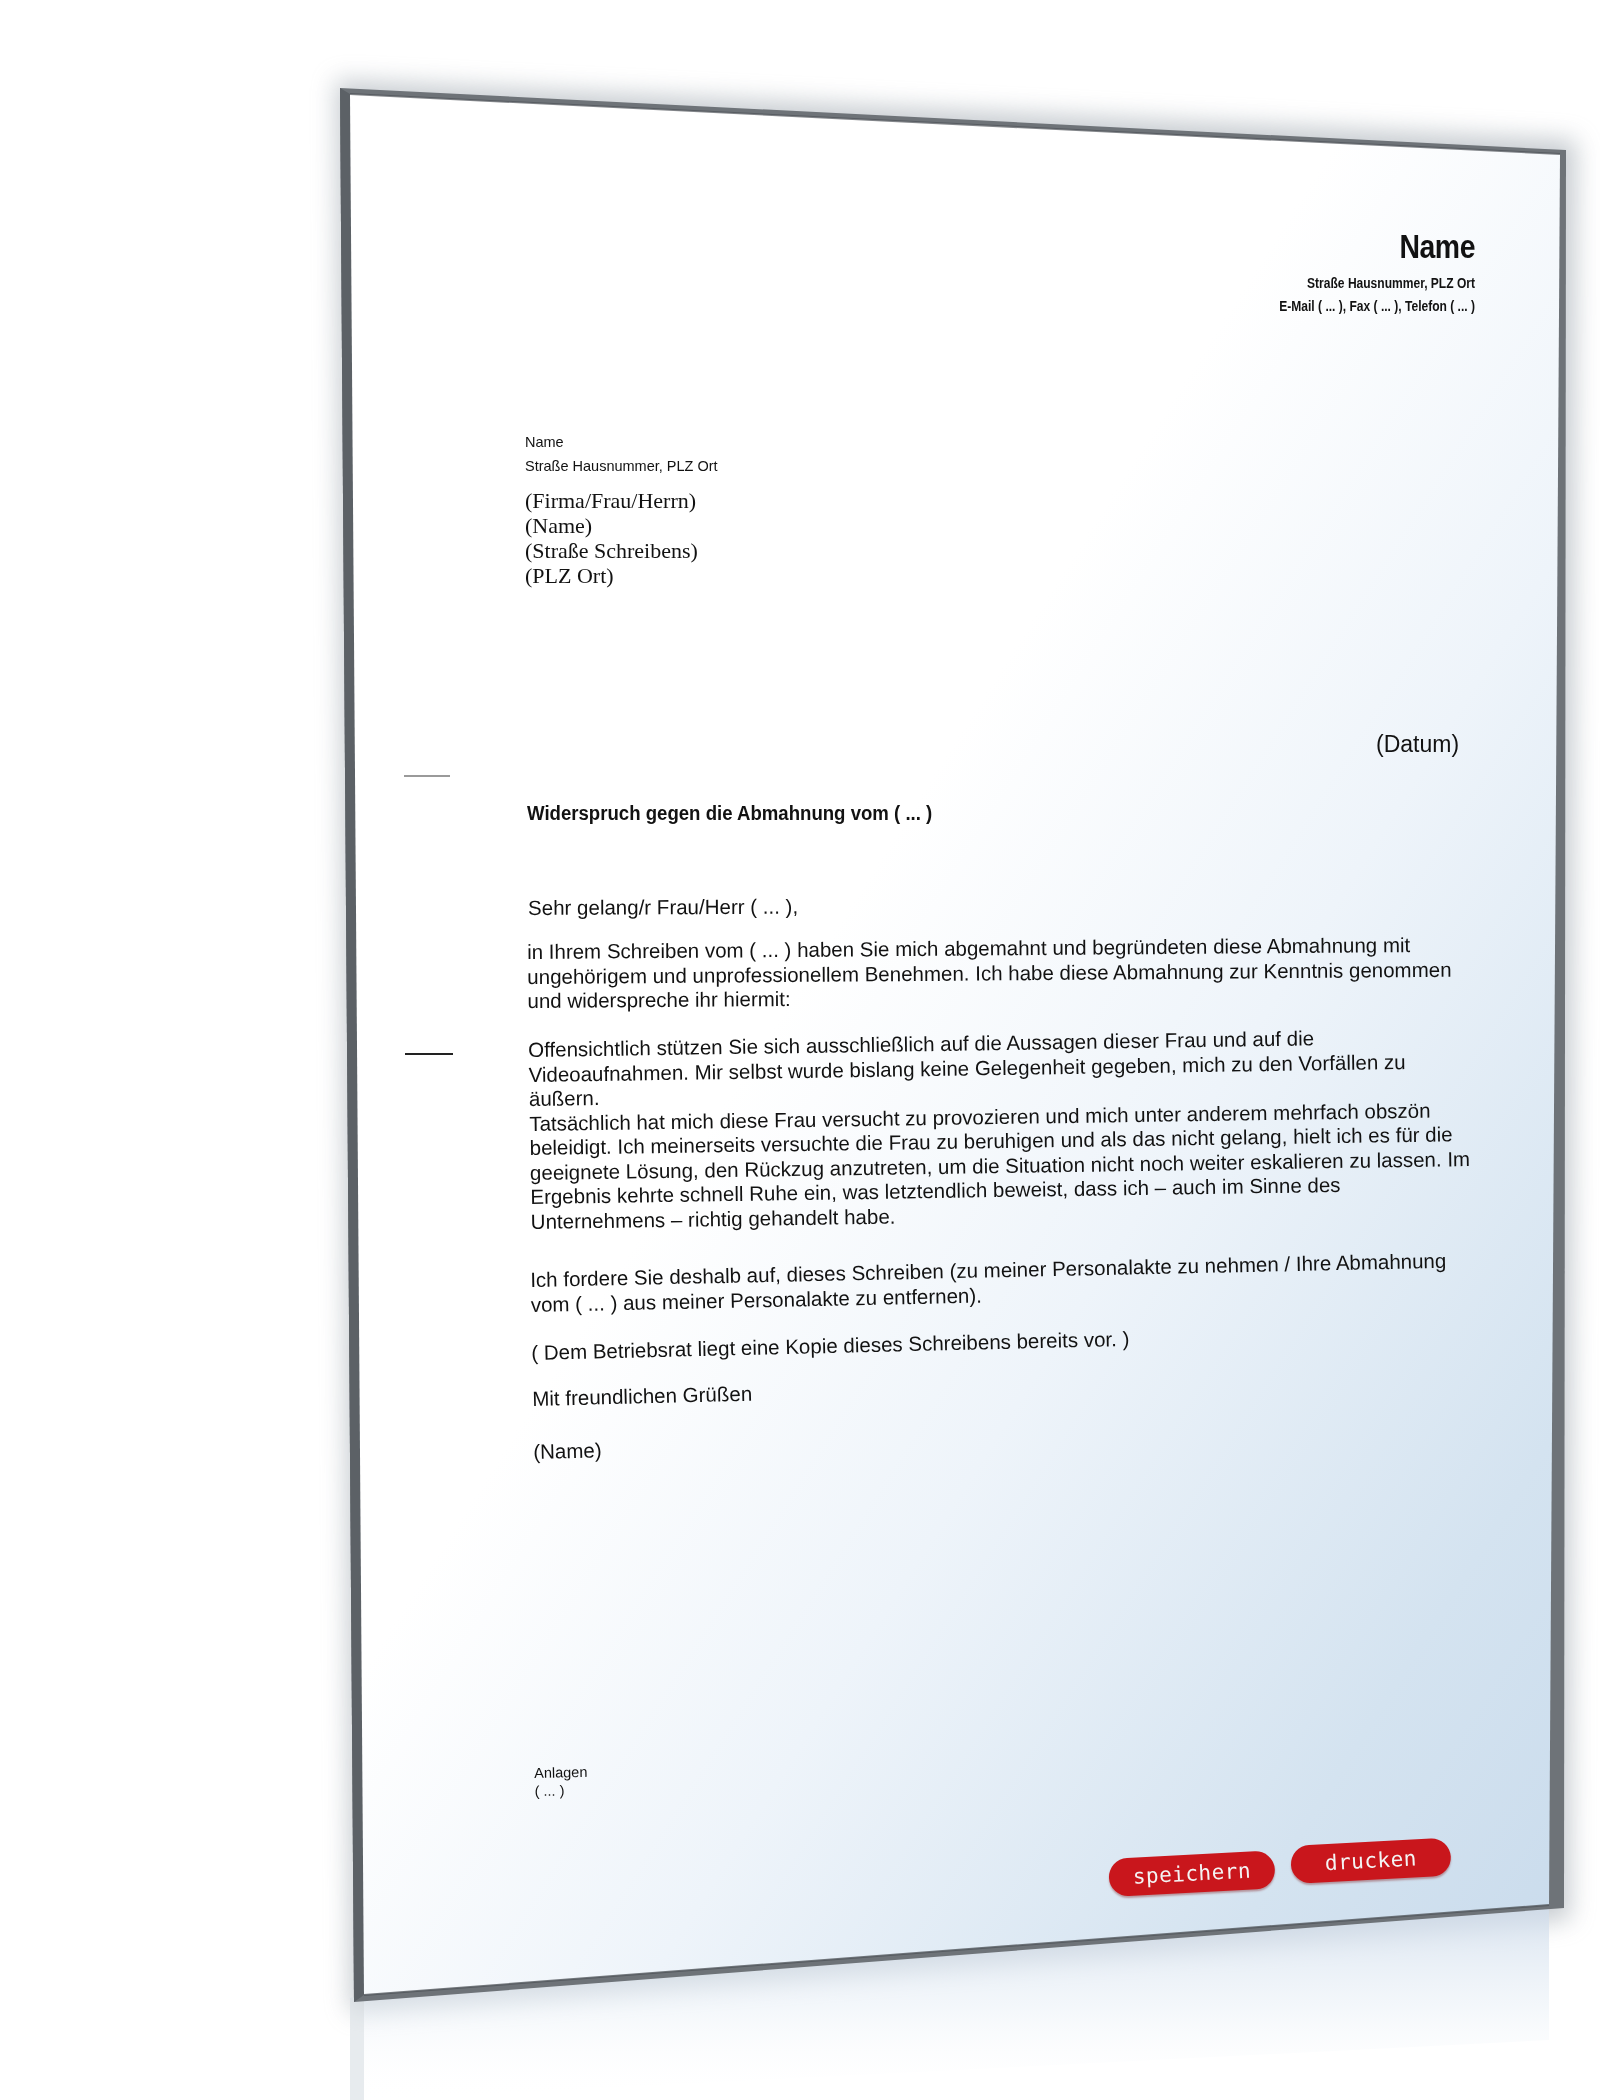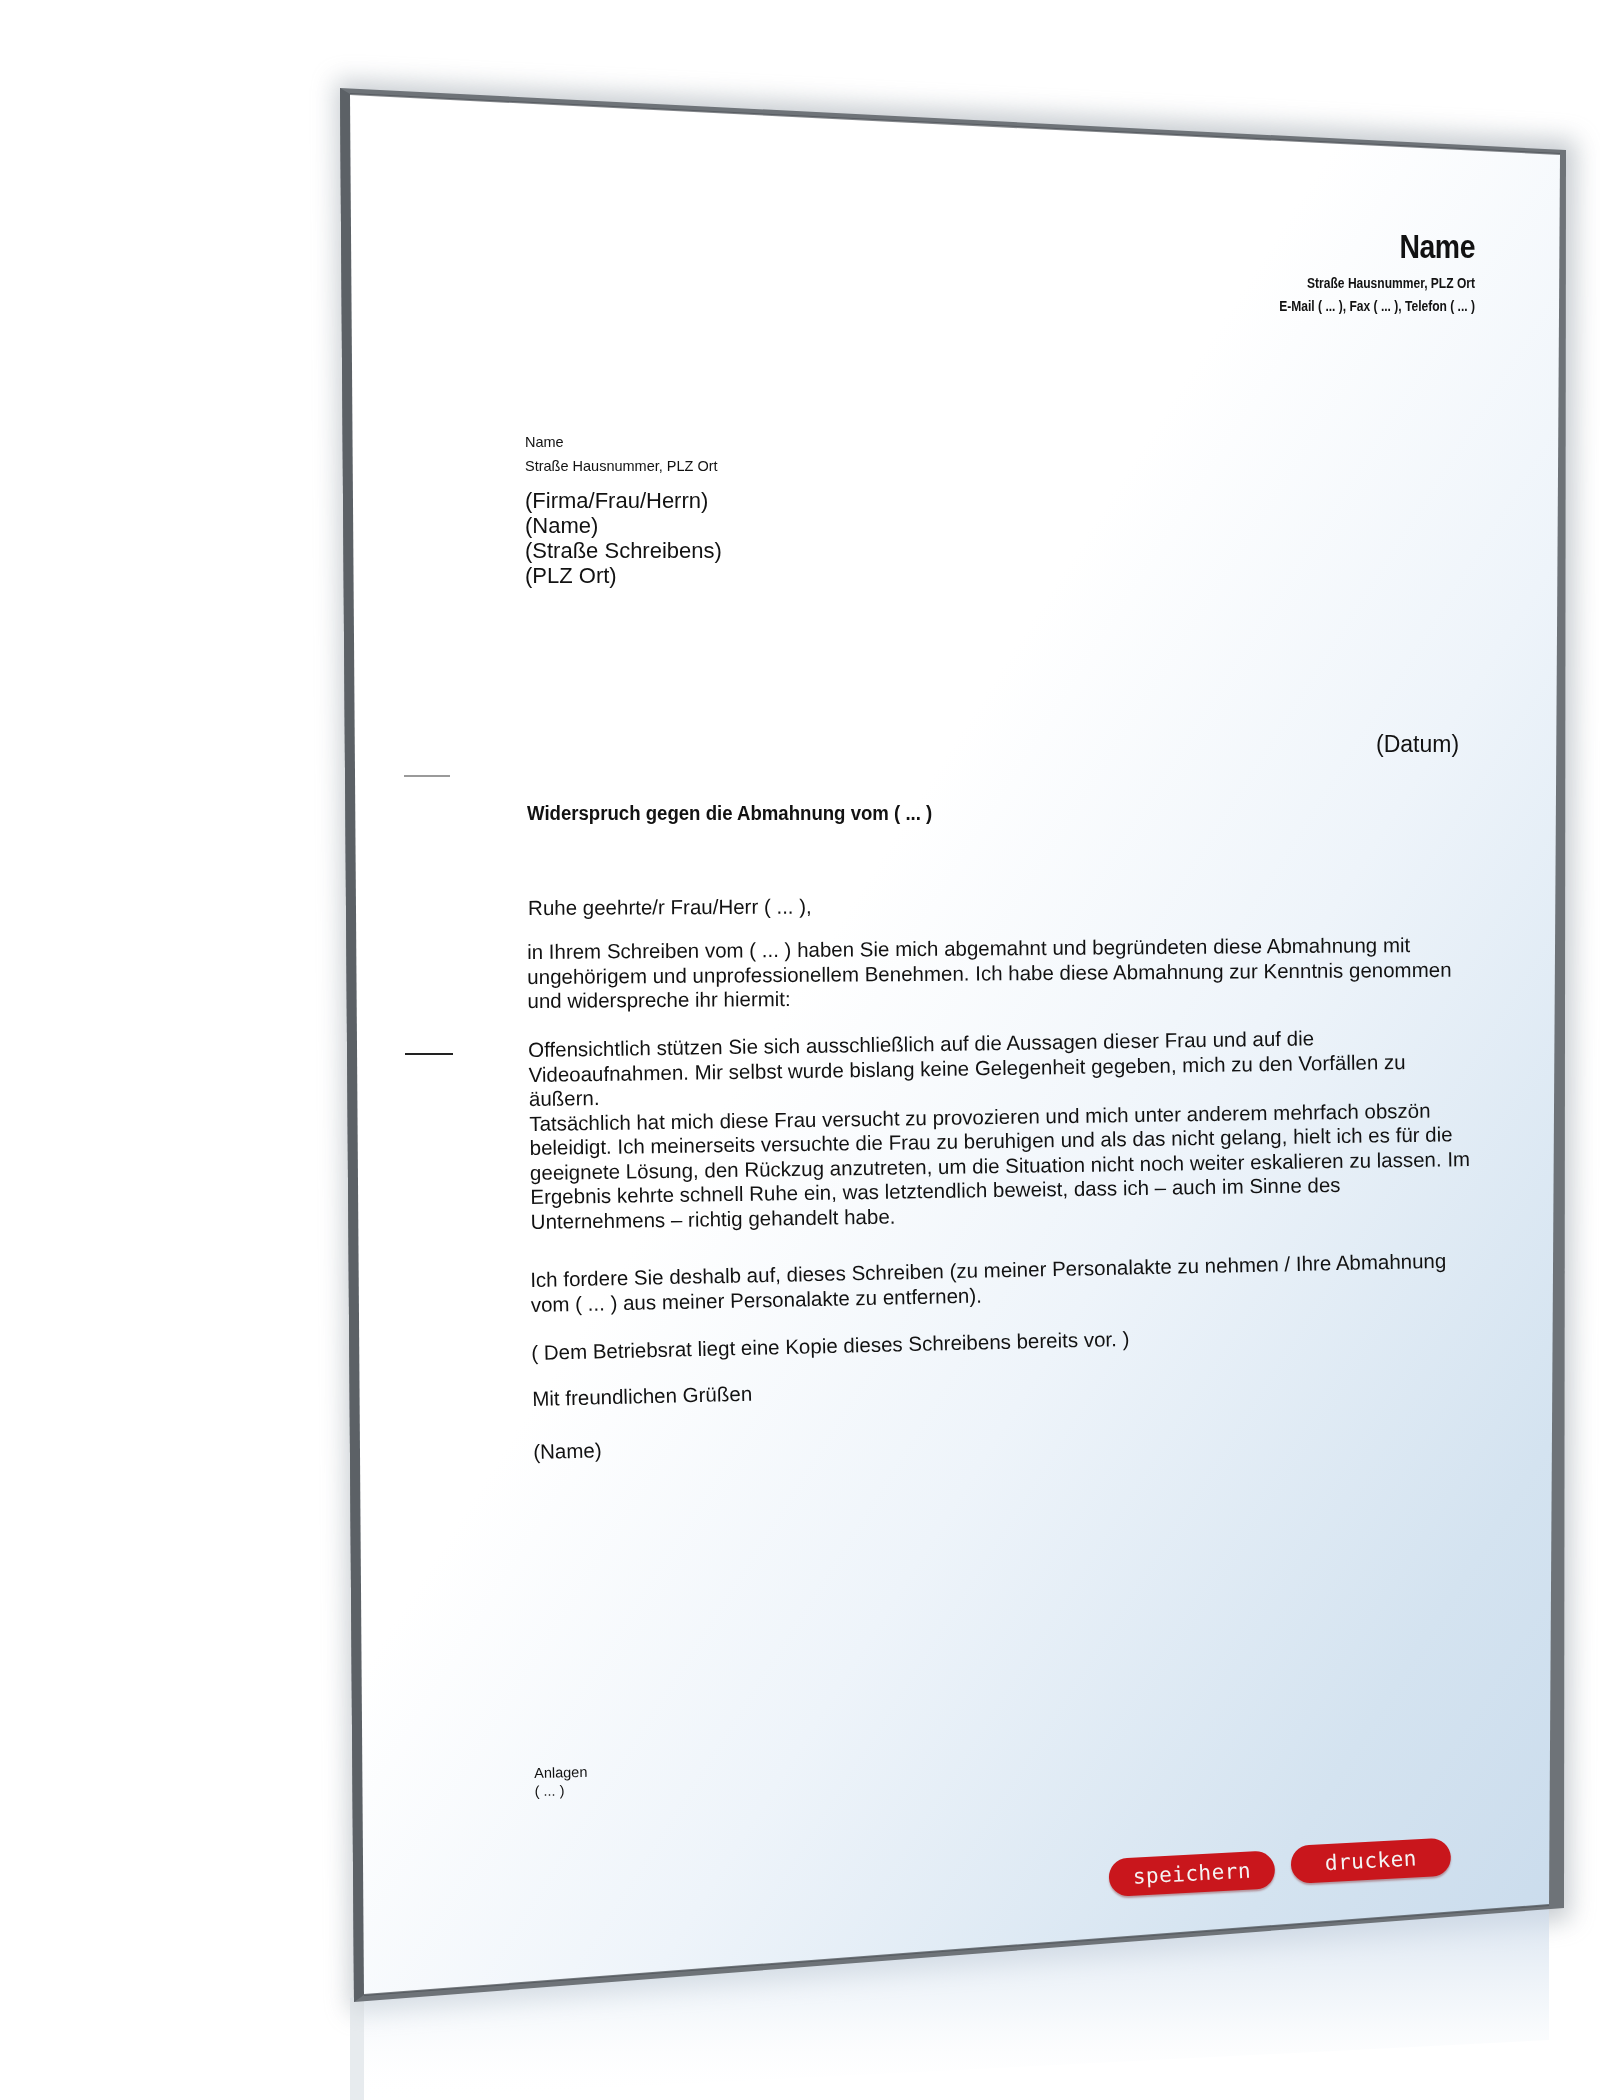--- a/index.html
+++ b/index.html
@@ -137,35 +137,35 @@
 
   <div class="txt hdr-name" style="right:157px; top:228px; width:300px;">Name</div>
   <div class="txt hdr-small" style="right:157px; top:275px; width:400px;">Straße Hausnummer, PLZ Ort</div>
   <div class="txt hdr-small" style="right:157px; top:298px; width:400px;">E-Mail ( ... ), Fax ( ... ), Telefon ( ... )</div>
 
   <div class="txt sender" style="left:521px; top:430px;">
     <div>Name</div>
     <div>Straße Hausnummer, PLZ Ort</div>
   </div>
 
-  <div class="txt recipient" style="left:521px; top:488px;">
+  <div class="txt recipient" style="left:521px; top:488px;font-family:Liberation Serif, serif;">
     <div>(Firma/Frau/Herrn)</div>
     <div>(Name)</div>
     <div>(Straße Schreibens)</div>
     <div>(PLZ Ort)</div>
   </div>
 
   <div class="txt" style="left:1372px; top:731px; font-size:23px;">(Datum)</div>
 
   <div class="fold" style="left:400px; top:775px; width:46px; background:#9a9a9a;"></div>
   <div class="fold" style="left:401px; top:1053px; width:48px; background:#222;"></div>
 
   <div class="txt subject" style="left:523px; top:802px; transform:scaleX(0.93);">Widerspruch gegen die Abmahnung vom ( ... )</div>
 
-  <div class="txt body-text" style="left:524px; top:896px; transform:rotate(-0.3deg);">Ruhe geehrte/r Frau/Herr ( ... ),</div>
+  <div class="txt body-text" style="left:524px; top:896px; transform:rotate(-0.3deg);">Sehr gelang/r Frau/Herr ( ... ),</div>
 
   <div class="txt body-text" style="left:523px; top:940px; transform:rotate(-0.45deg);">
     <span class="line">in Ihrem Schreiben vom ( ... ) haben Sie mich abgemahnt und begründeten diese Abmahnung mit</span>
     <span class="line">ungehörigem und unprofessionellem Benehmen. Ich habe diese Abmahnung zur Kenntnis genommen</span>
     <span class="line">und widerspreche ihr hiermit:</span>
   </div>
 
   <div class="txt body-text" style="left:524px; top:1038px; transform:rotate(-0.85deg);">
     <span class="line">Offensichtlich stützen Sie sich ausschließlich auf die Aussagen dieser Frau und auf die</span>
     <span class="line">Videoaufnahmen. Mir selbst wurde bislang keine Gelegenheit gegeben, mich zu den Vorfällen zu</span>

